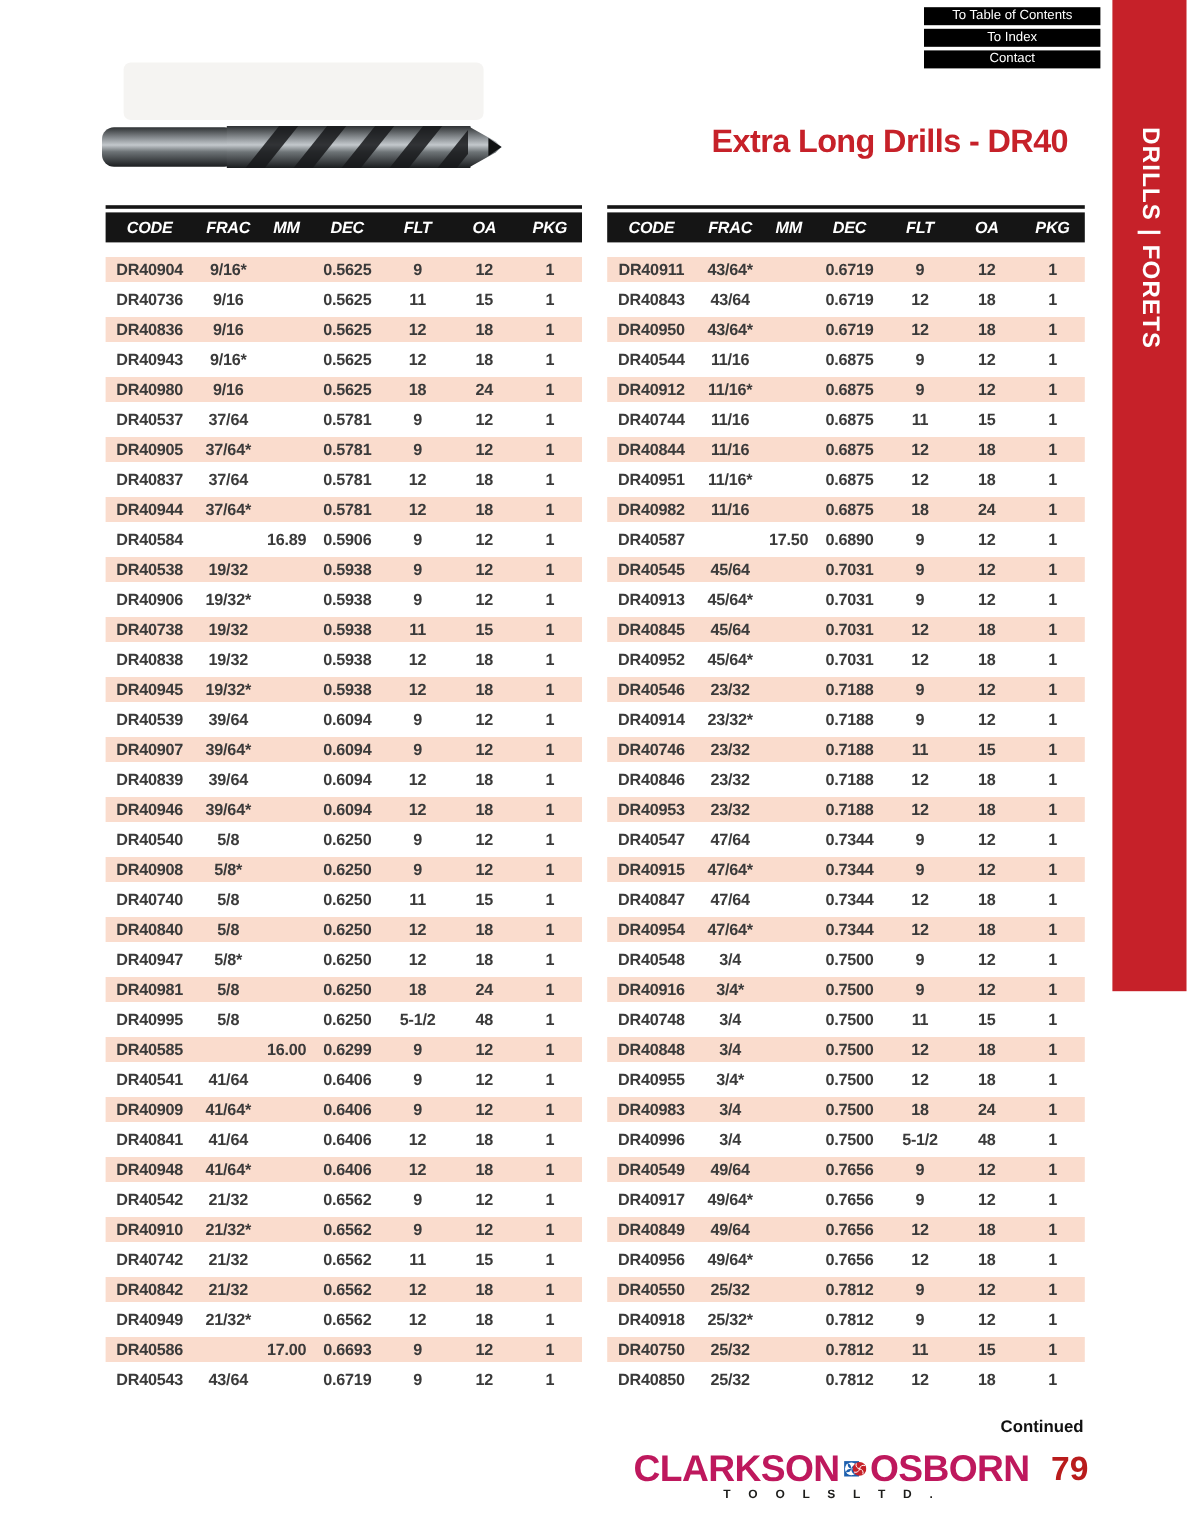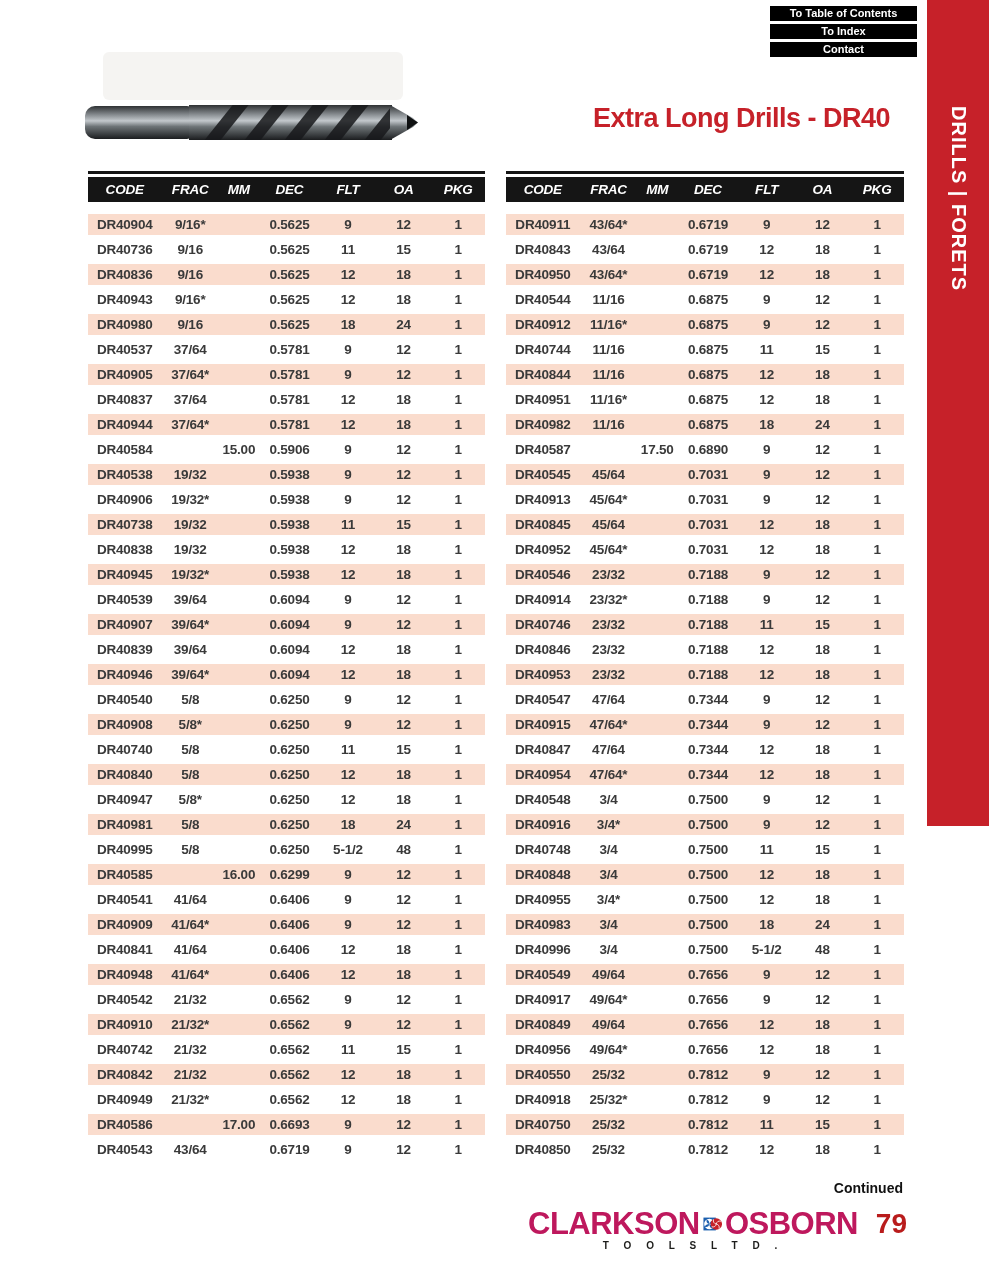--- a/index.html
+++ b/index.html
@@ -1,21 +1,21 @@
 <!DOCTYPE html>
 <html><head>
 <meta charset="utf-8">
 <style>
   html,body{margin:0;padding:0;background:#fff;}
   #page{position:relative;width:989px;height:1280px;background:#fff;overflow:hidden;
         font-family:"Liberation Sans",sans-serif;color:#333;}
 
   
   #nav{position:absolute;top:6px;right:72px;width:147px;display:flex;flex-direction:column;gap:3px;}
-  .nav-btn{height:15px;background:#000;color:#fff;font-size:11px;font-weight:bold;
+  .nav-btn{height:15px;background:#000;color:#fff;font-size:11px;font-weight:normal;
            display:flex;align-items:center;justify-content:center;cursor:pointer;line-height:15px;}
 
   
   #side-tab{position:absolute;top:0;right:0;width:62px;height:826px;background:#c62129;}
   #side-tab span{writing-mode:vertical-rl;display:block;margin:106px auto 0;
                  color:#fff;font-weight:bold;font-size:20px;letter-spacing:1px;white-space:nowrap;}
 
   
   #page-title{position:absolute;top:103px;right:99px;font-size:27px;font-weight:bold;
               color:#c62129;letter-spacing:-0.5px;white-space:nowrap;}
@@ -181,21 +181,21 @@
           <div class="c c1">37/64*</div>
           <div class="c c2"></div>
           <div class="c c3">0.5781</div>
           <div class="c c4">12</div>
           <div class="c c5">18</div>
           <div class="c c6">1</div>
         </div>
         <div class="row">
           <div class="c c0">DR40584</div>
           <div class="c c1"></div>
-          <div class="c c2">15.00</div>
+          <div class="c c2">16.89</div>
           <div class="c c3">0.5906</div>
           <div class="c c4">9</div>
           <div class="c c5">12</div>
           <div class="c c6">1</div>
         </div>
         <div class="row pink">
           <div class="c c0">DR40538</div>
           <div class="c c1">19/32</div>
           <div class="c c2"></div>
           <div class="c c3">0.5938</div>

